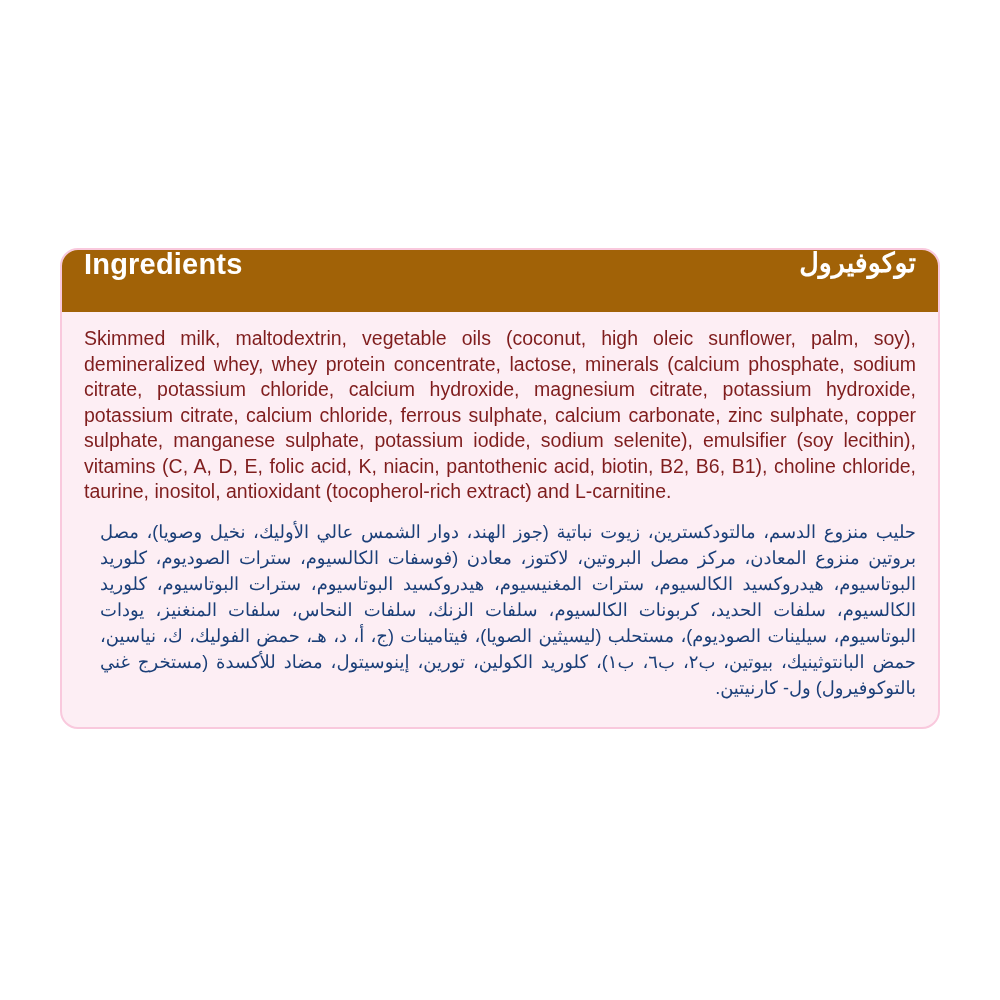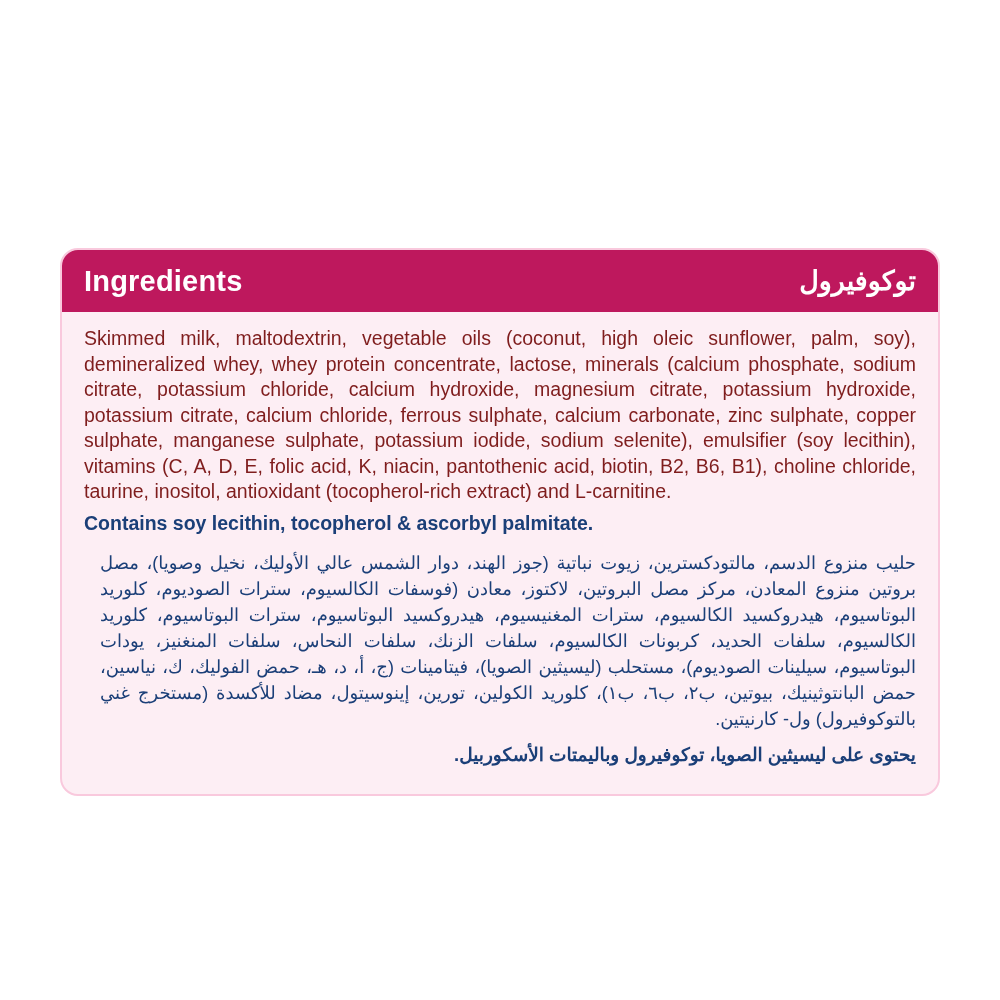--- a/index.html
+++ b/index.html
@@ -28,24 +28,24 @@
     top: 248px;
     width: 880px;
     background: #fdeef4;
     border: 2px solid #f9c9dd;
     border-radius: 18px;
     overflow: hidden;
     box-sizing: border-box;
   }
 
   .panel-header {
-    background: #be185d;
+    background: #a16207;
     height: 62px;
     display: flex;
-    align-items: center;
+    align-items: flex-start;
     justify-content: space-between;
     padding: 0 22px;
     box-sizing: border-box;
   }
 
   .header-title-en {
     color: #ffffff;
     font-size: 29px;
     font-weight: bold;
     letter-spacing: 0.2px;
@@ -111,22 +111,20 @@
 
     <header class="panel-header">
       <span class="header-title-en">Ingredients</span>
       <span class="header-title-ar">توكوفيرول</span>
     </header>
 
     <div class="panel-body">
 
       <p class="body-en">Skimmed milk, maltodextrin, vegetable oils (coconut, high oleic sunflower, palm, soy), demineralized whey, whey protein concentrate, lactose, minerals (calcium phosphate, sodium citrate, potassium chloride, calcium hydroxide, magnesium citrate, potassium hydroxide, potassium citrate, calcium chloride, ferrous sulphate, calcium carbonate, zinc sulphate, copper sulphate, manganese sulphate, potassium iodide, sodium selenite), emulsifier (soy lecithin), vitamins (C, A, D, E, folic acid, K, niacin, pantothenic acid, biotin, B2, B6, B1), choline chloride, taurine, inositol, antioxidant (tocopherol-rich extract) and L-carnitine.</p>
 
-      <p class="bold-note-en">Contains soy lecithin, tocopherol &amp; ascorbyl palmitate.</p>
 
       <p class="body-ar">حليب منزوع الدسم، مالتودكسترين، زيوت نباتية (جوز الهند، دوار الشمس عالي الأوليك، نخيل وصويا)، مصل بروتين منزوع المعادن، مركز مصل البروتين، لاكتوز، معادن (فوسفات الكالسيوم، سترات الصوديوم، كلوريد البوتاسيوم، هيدروكسيد الكالسيوم، سترات المغنيسيوم، هيدروكسيد البوتاسيوم، سترات البوتاسيوم، كلوريد الكالسيوم، سلفات الحديد، كربونات الكالسيوم، سلفات الزنك، سلفات النحاس، سلفات المنغنيز، يودات البوتاسيوم، سيلينات الصوديوم)، مستحلب (ليسيثين الصويا)، فيتامينات (ج، أ، د، هـ، حمض الفوليك، ك، نياسين، حمض البانتوثينيك، بيوتين، ب٢، ب٦، ب١)، كلوريد الكولين، تورين، إينوسيتول، مضاد للأكسدة (مستخرج غني بالتوكوفيرول) ول- كارنيتين.</p>
 
-      <p class="bold-note-ar">يحتوى على ليسيثين الصويا، توكوفيرول وباليمتات الأسكوربيل.</p>
 
     </div>
   </section>
 
 </div>
 
 </body></html>

